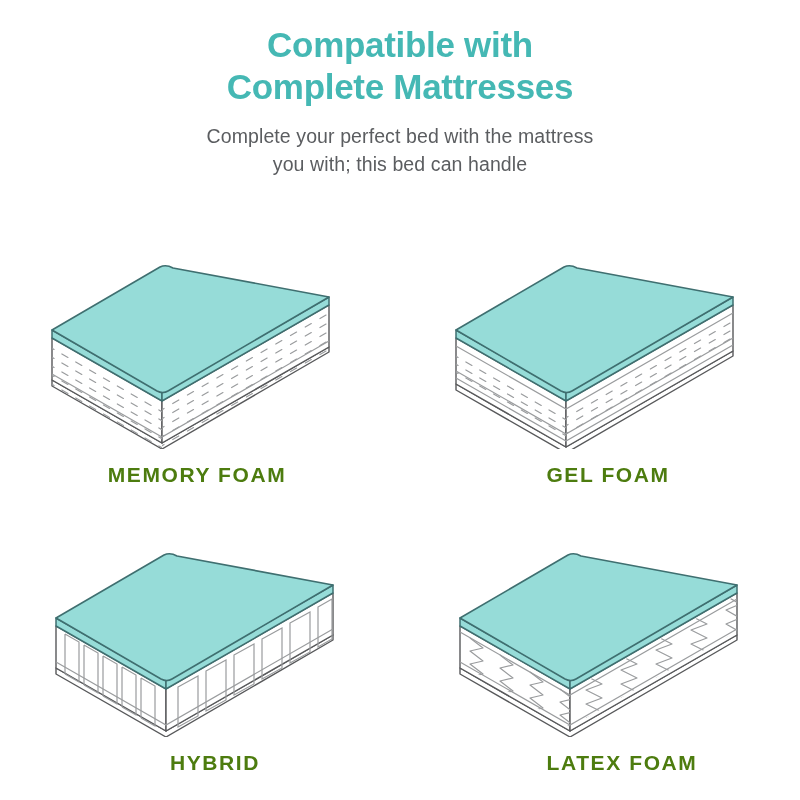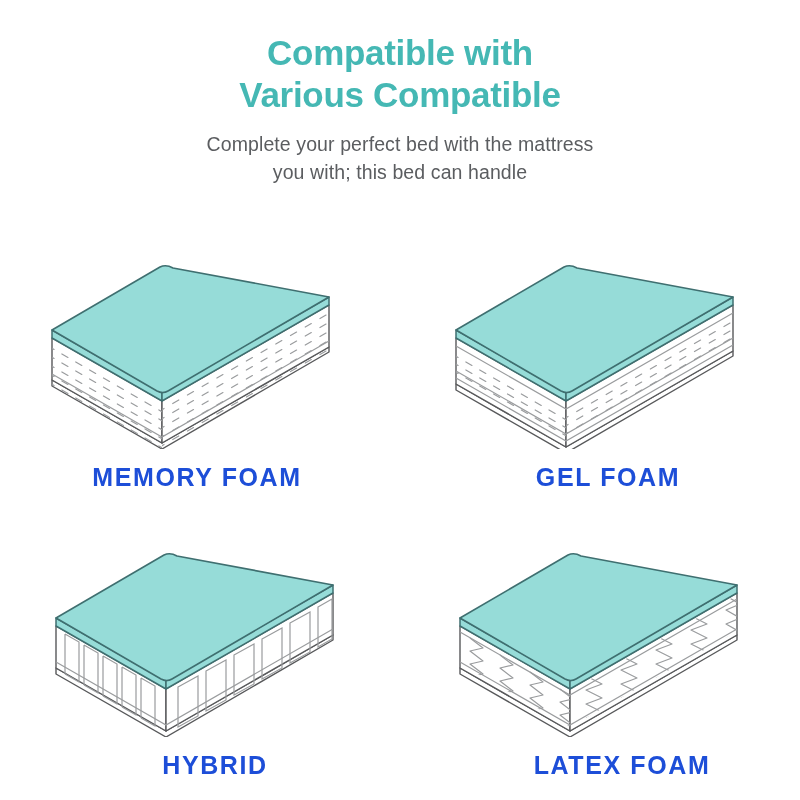--- a/index.html
+++ b/index.html
@@ -28,21 +28,21 @@
     padding-top: 24px;
     text-align: center;
   }
   .title {
     color: #45B8B4;
     font-family: "Liberation Sans", sans-serif;
     font-weight: bold;
     font-size: 35px;
     line-height: 42px;
     letter-spacing: -0.3px;
-    margin: 8px auto;
+    margin: 0 auto;
     max-width: 560px;
   }
   .title-line {
     display: block;
   }
   .subtitle {
     color: #5B5D60;
     font-family: "Liberation Sans", sans-serif;
     font-weight: normal;
     font-size: 19.5px;
@@ -73,24 +73,24 @@
     flex-direction: column;
     align-items: center;
     justify-content: flex-start;
   }
   .art {
     width: 300px;
     height: 215px;
     display: block;
   }
   .cell-label {
-    color: #1d4ed8;
+    color: #4d7c0f;
     font-family: "Liberation Sans", sans-serif;
     font-weight: bold;
-    font-size: 25px;
+    font-size: 21px;
     letter-spacing: 1.6px;
     text-transform: uppercase;
     margin-top: 8px;
     text-align: right;
     white-space: nowrap;
   }
   .cell-r1 .art { margin-top: 26px; }
   .cell-r1 .cell-label { margin-top: 14px; }
   .cell-r2 .art { margin-top: 18px; }
   .cell-r2 .cell-label { margin-top: 14px; margin-left: 32px; }
@@ -107,21 +107,21 @@
   .cell-latex .cell-label  { transform: translateX(6px); }
 </style>
 </head>
 <body>
 
 <div class="page">
 
   <div class="header">
     <h1 class="title">
       <span class="title-line">Compatible with</span>
-      <span class="title-line">Various Compatible</span>
+      <span class="title-line">Complete Mattresses</span>
     </h1>
     <p class="subtitle">
       <span class="subtitle-line">Complete your perfect bed with the mattress</span>
       <span class="subtitle-line">you with; this bed can handle</span>
     </p>
   </div>
 
   <div class="grid">
 
     <div class="cell cell-r1 cell-memory">

